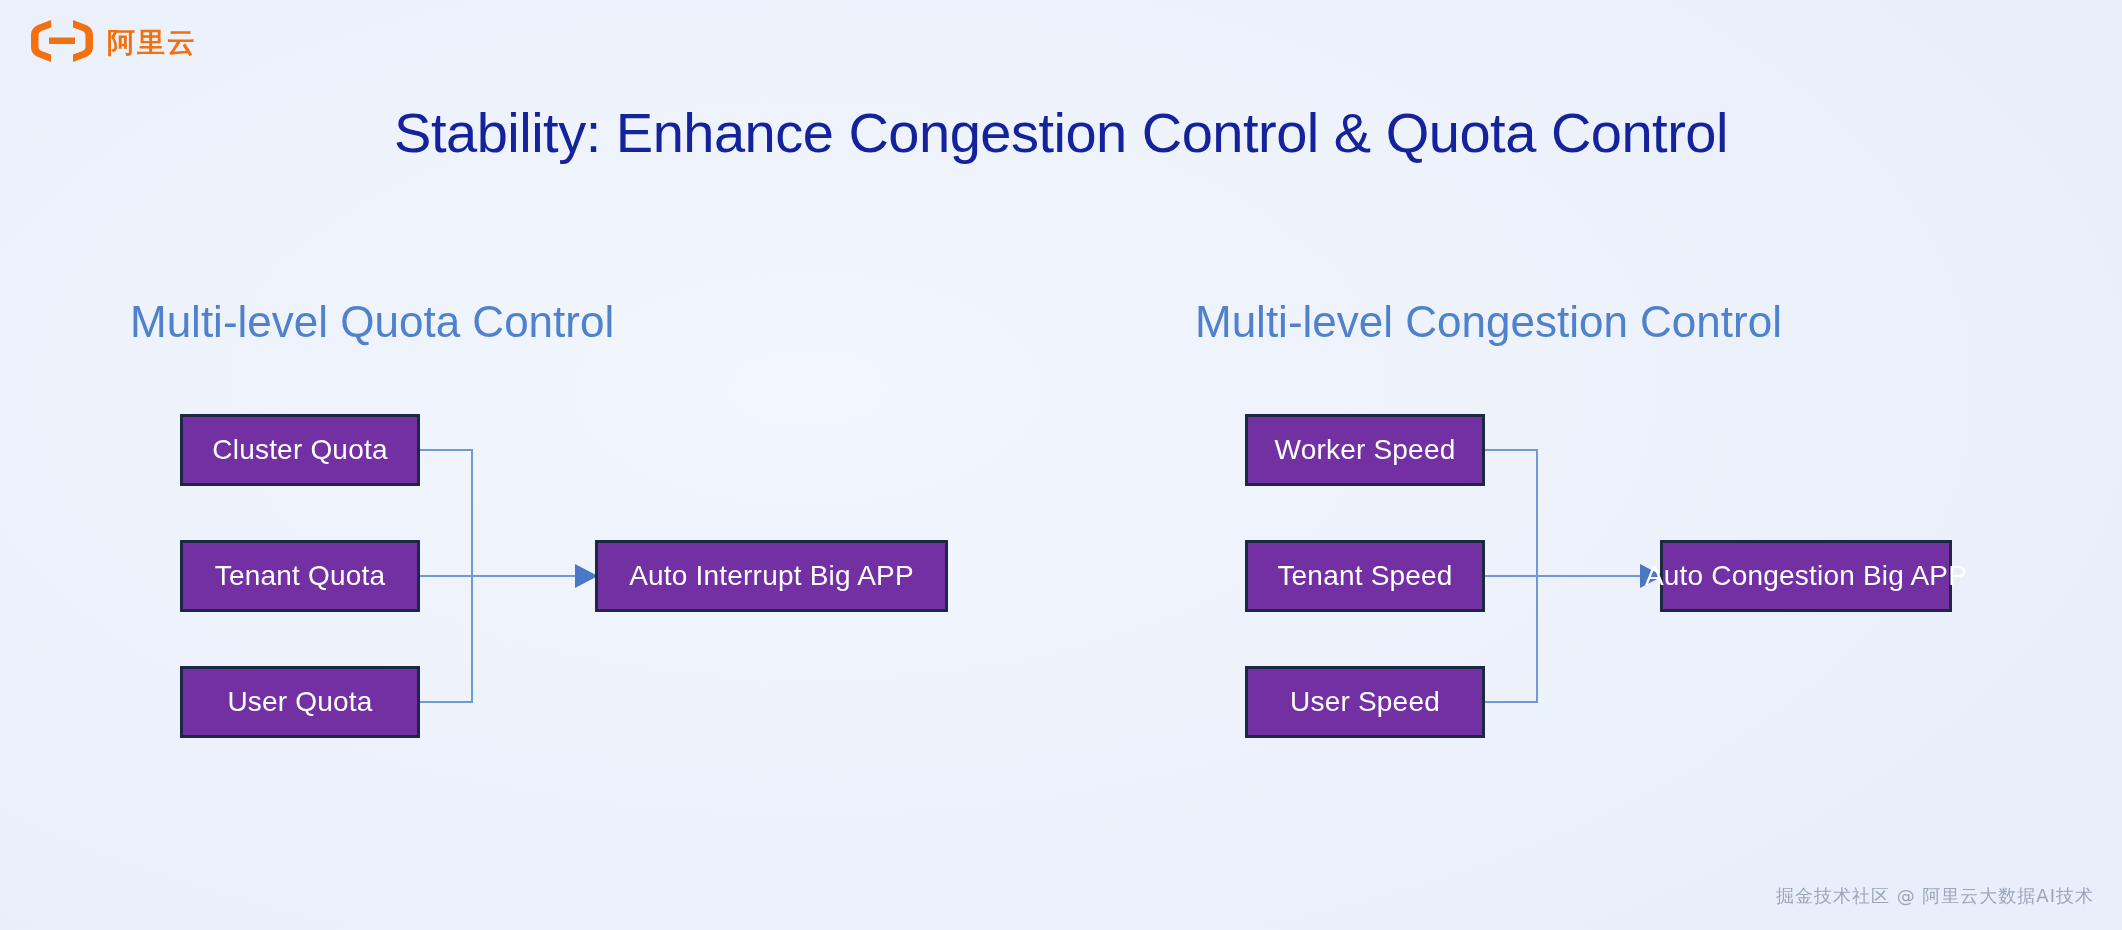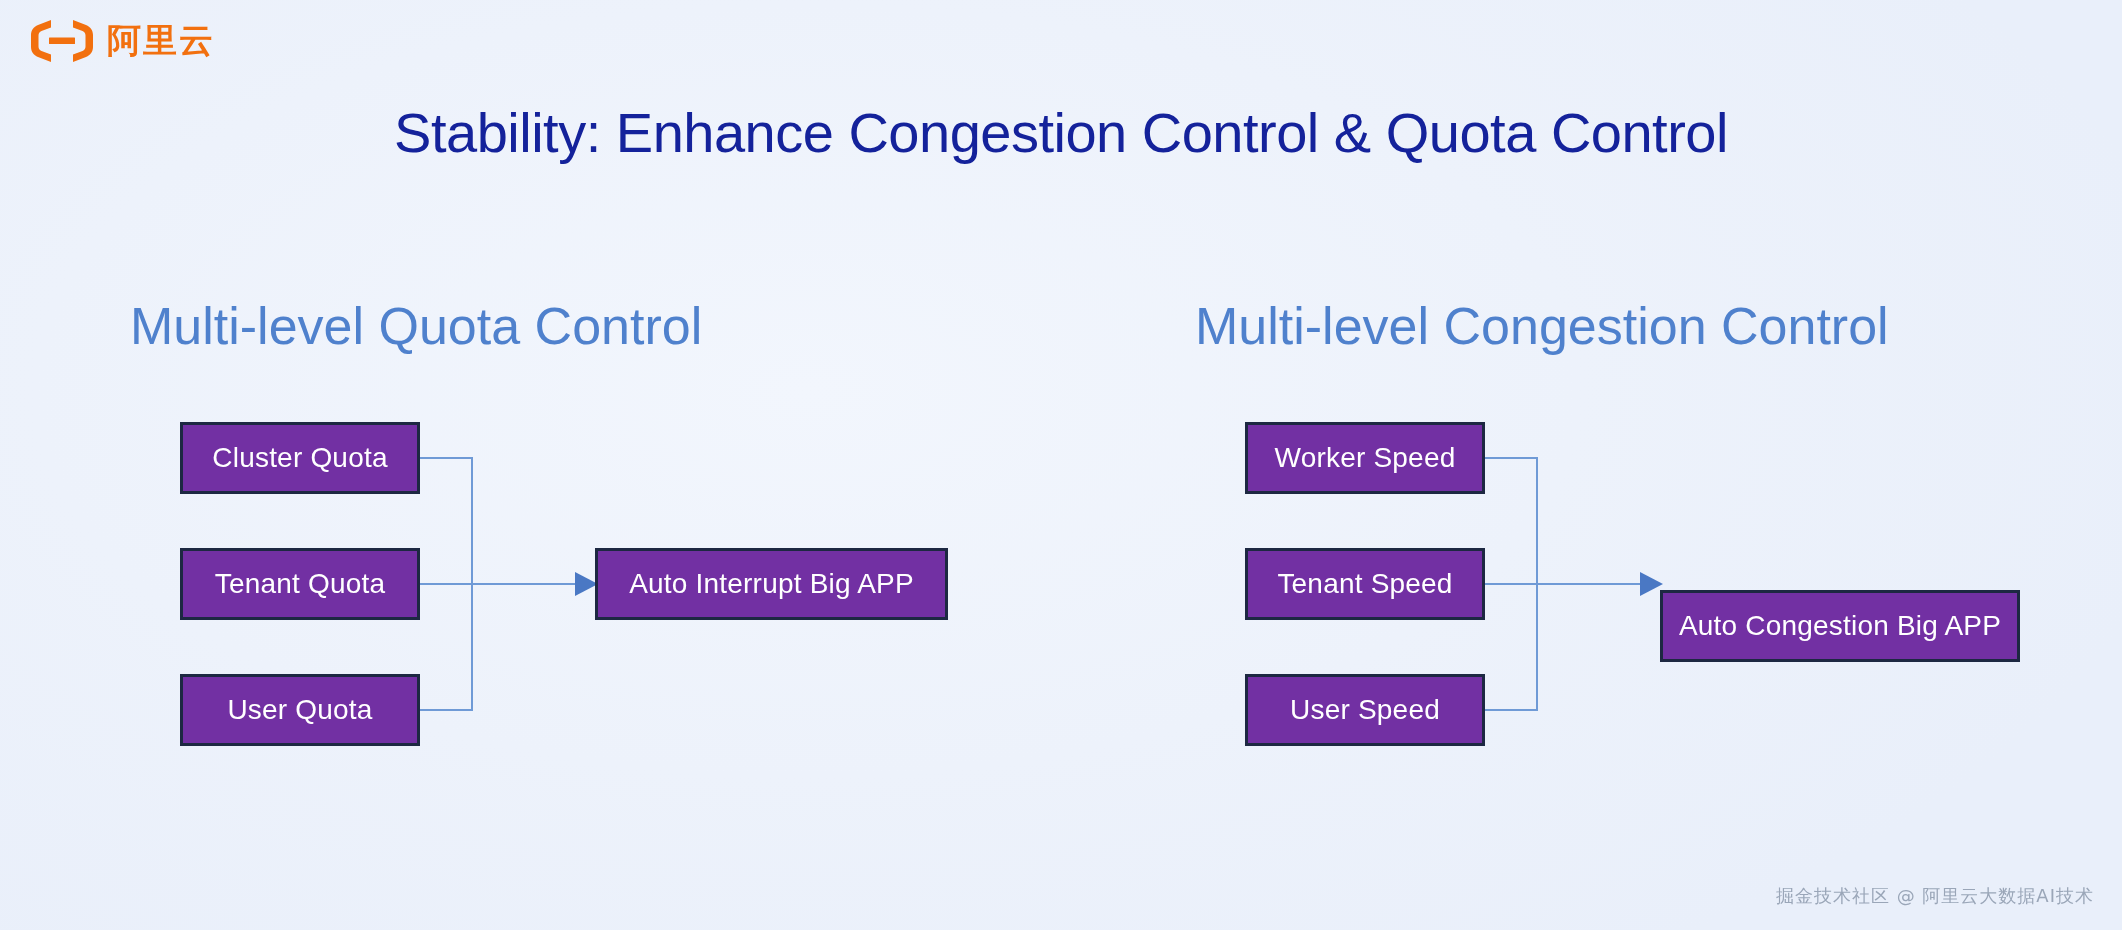--- a/index.html
+++ b/index.html
@@ -28,25 +28,25 @@
     position: absolute;
     left: 30px;
     top: 18px;
     display: flex;
     align-items: center;
     gap: 13px;
   }
   .logo-mark { display: block; }
   .logo-text {
     color: #f2700f;
-    font-size: 34px;
+    font-size: 28px;
     font-weight: 700;
     letter-spacing: 2px;
     line-height: 1;
-    font-family: Liberation Mono, monospace;
+    font-family: Liberation Serif, serif;
   }
 
   
   .slide-title {
     position: absolute;
     left: 0;
     right: 0;
     top: 100px;
     text-align: center;
     color: #14229b;
@@ -56,21 +56,21 @@
     white-space: nowrap;
   }
 
   
   .panel { position: absolute; top: 300px; }
   .panel-left  { left: 130px; }
   .panel-right { left: 1195px; }
 
   .panel-heading {
     color: #4f81cd;
-    font-size: 52px;
+    font-size: 44px;
     font-weight: 400;
     white-space: nowrap;
     line-height: 1;
   }
 
   
   .diagram {
     position: relative;
     width: 860px;
     height: 350px;
@@ -97,21 +97,21 @@
   .src-3 { top: 270px; }
 
   .node-dst {
     top: 144px;
     height: 72px;
     display: flex;
     align-items: center;
     justify-content: center;
   }
   .dst-left  { left: 465px; width: 353px; }
-  .dst-right { left: 465px; width: 360px; margin-top: 42px; }
+  .dst-right { left: 465px; width: 292px; }
 
   .connector {
     position: absolute;
     left: 0; top: 0;
     width: 860px; height: 350px;
     overflow: visible;
     pointer-events: none;
   }
 
   

